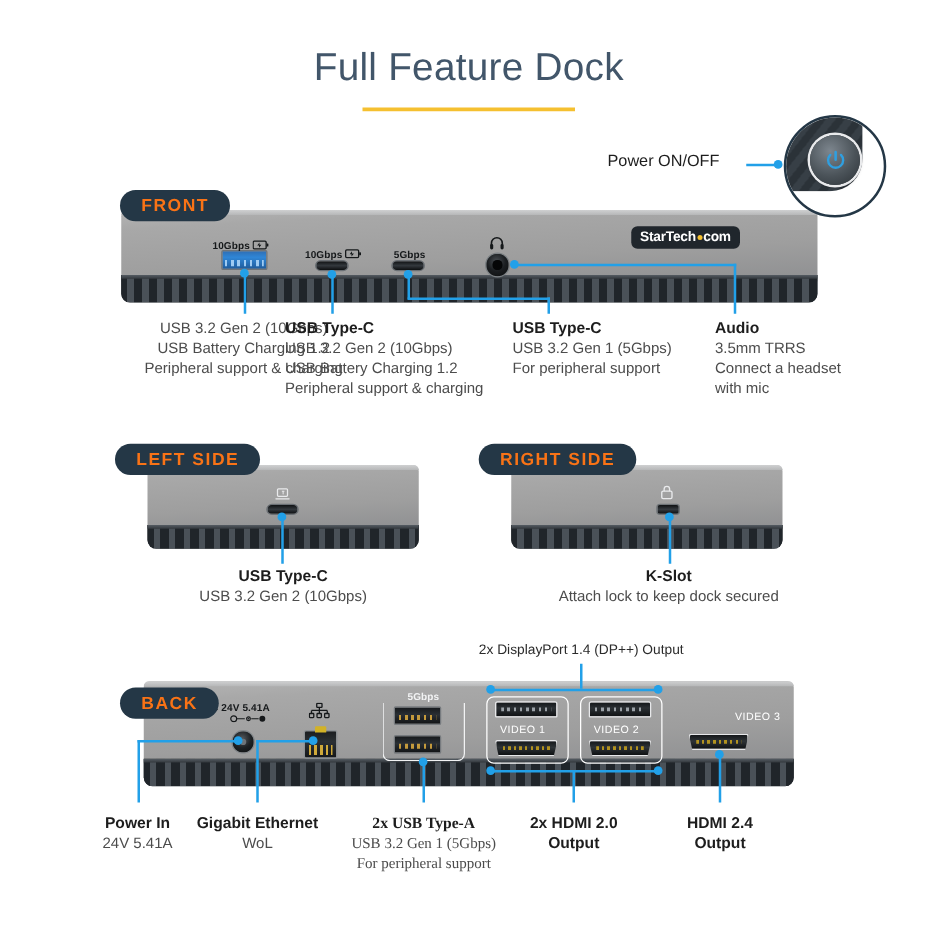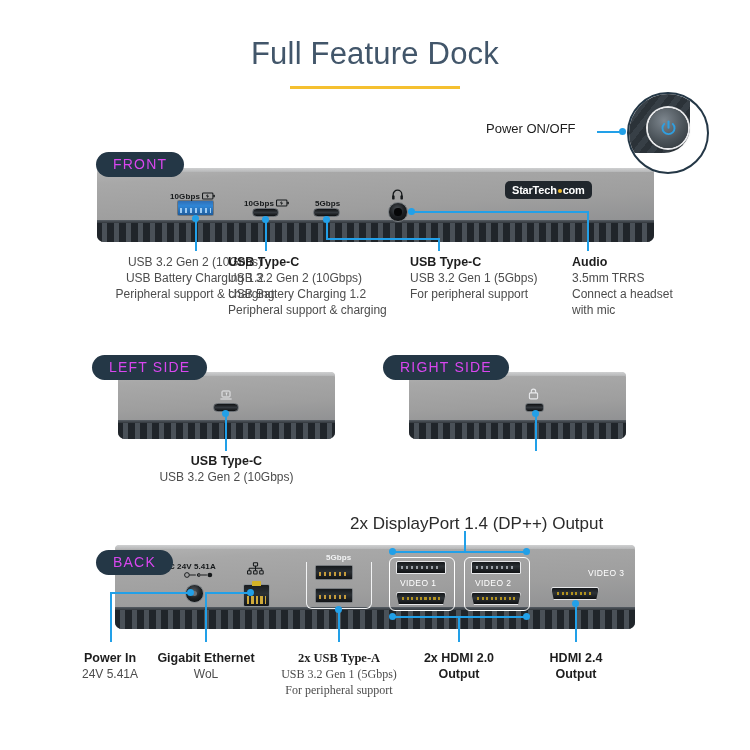--- a/index.html
+++ b/index.html
@@ -16,24 +16,24 @@
     text-align:center; font-size:31px; font-weight:400;
     color:#42566a; letter-spacing:.2px;
   }
   .title-rule {
     position:absolute; left:50%; transform:translateX(-50%);
     top:86px; width:170px; height:3px; background:#f5c030;
   }
 
   
   .badge {
-    position:absolute; background:#243746; color:#d946ef;
+    position:absolute; background:#243746; color:#f97316;
     border-radius:16px; height:25px; line-height:25px;
     padding:0 17px; font-size:14px; letter-spacing:1.2px;
-    white-space:nowrap; z-index:30; font-weight:400;
+    white-space:nowrap; z-index:30; font-weight:700;
   }
 
   
   .dock { position:absolute; z-index:10; }
   .dock .face {
     position:absolute; left:0; right:0; top:0;
     background:linear-gradient(177deg,#b4b4b4 0%,#a8a8a8 18%,#9e9e9e 62%,#8e8f91 100%);
     border-radius:5px 5px 2px 2px;
   }
   .dock .face:before{
@@ -198,21 +198,21 @@
     white-space:nowrap;
   }
   .cap .d {
     font-size:12px; font-weight:400; color:#4c4c4c; line-height:16px;
     white-space:nowrap;
   }
   .cap.ctr { text-align:center; }
   .cap.ctr .h, .cap.ctr .d { white-space:nowrap; }
 
   .grp-title {
-    position:absolute; z-index:22; font-size:17px; color:#2b2b2b;
+    position:absolute; z-index:22; font-size:11px; color:#2b2b2b;
     white-space:nowrap; text-align:center;
   }
 </style>
 </head>
 <body>
 
 <div class="stage">
 
   <div class="title">Full Feature Dock</div>
   <div class="title-rule"></div>
@@ -347,20 +347,24 @@
 
   <svg class="icon-ov" style="left:528px; top:388px;" width="11" height="12" viewBox="0 0 20 22">
     <rect x="2.5" y="9" width="15" height="11" rx="2" fill="none" stroke="#e9eaec" stroke-width="2"></rect>
     <path d="M6 9 L6 6 A4 4 0 0 1 14 6 L14 9" fill="none" stroke="#e9eaec" stroke-width="2"></path>
   </svg>
   <div class="port kslot" style="left:525px; top:403px; width:19px; height:9px;"></div>
 
   <div class="ln lnv" style="left:535px; top:413px; height:38px;"></div>
   <div class="dotc" style="left:532px; top:410px;"></div>
 
+  <div class="cap ctr" style="left:418px; top:453px; width:234px;">
+    <div class="h">K-Slot</div>
+    <div class="d">Attach lock to keep dock secured</div>
+  </div>
 
   <div class="grp-title" style="left:350px; top:514px; width:230px;">2x DisplayPort 1.4 (DP++) Output</div>
 
   <div class="badge" style="left:96px; top:550px;">BACK</div>
 
   <div class="dock" style="left:115px; top:545px; width:520px; height:84px;">
     <div class="face" style="height:67px;"></div>
     <div class="vent" style="height:22px;"></div>
   </div>
 

